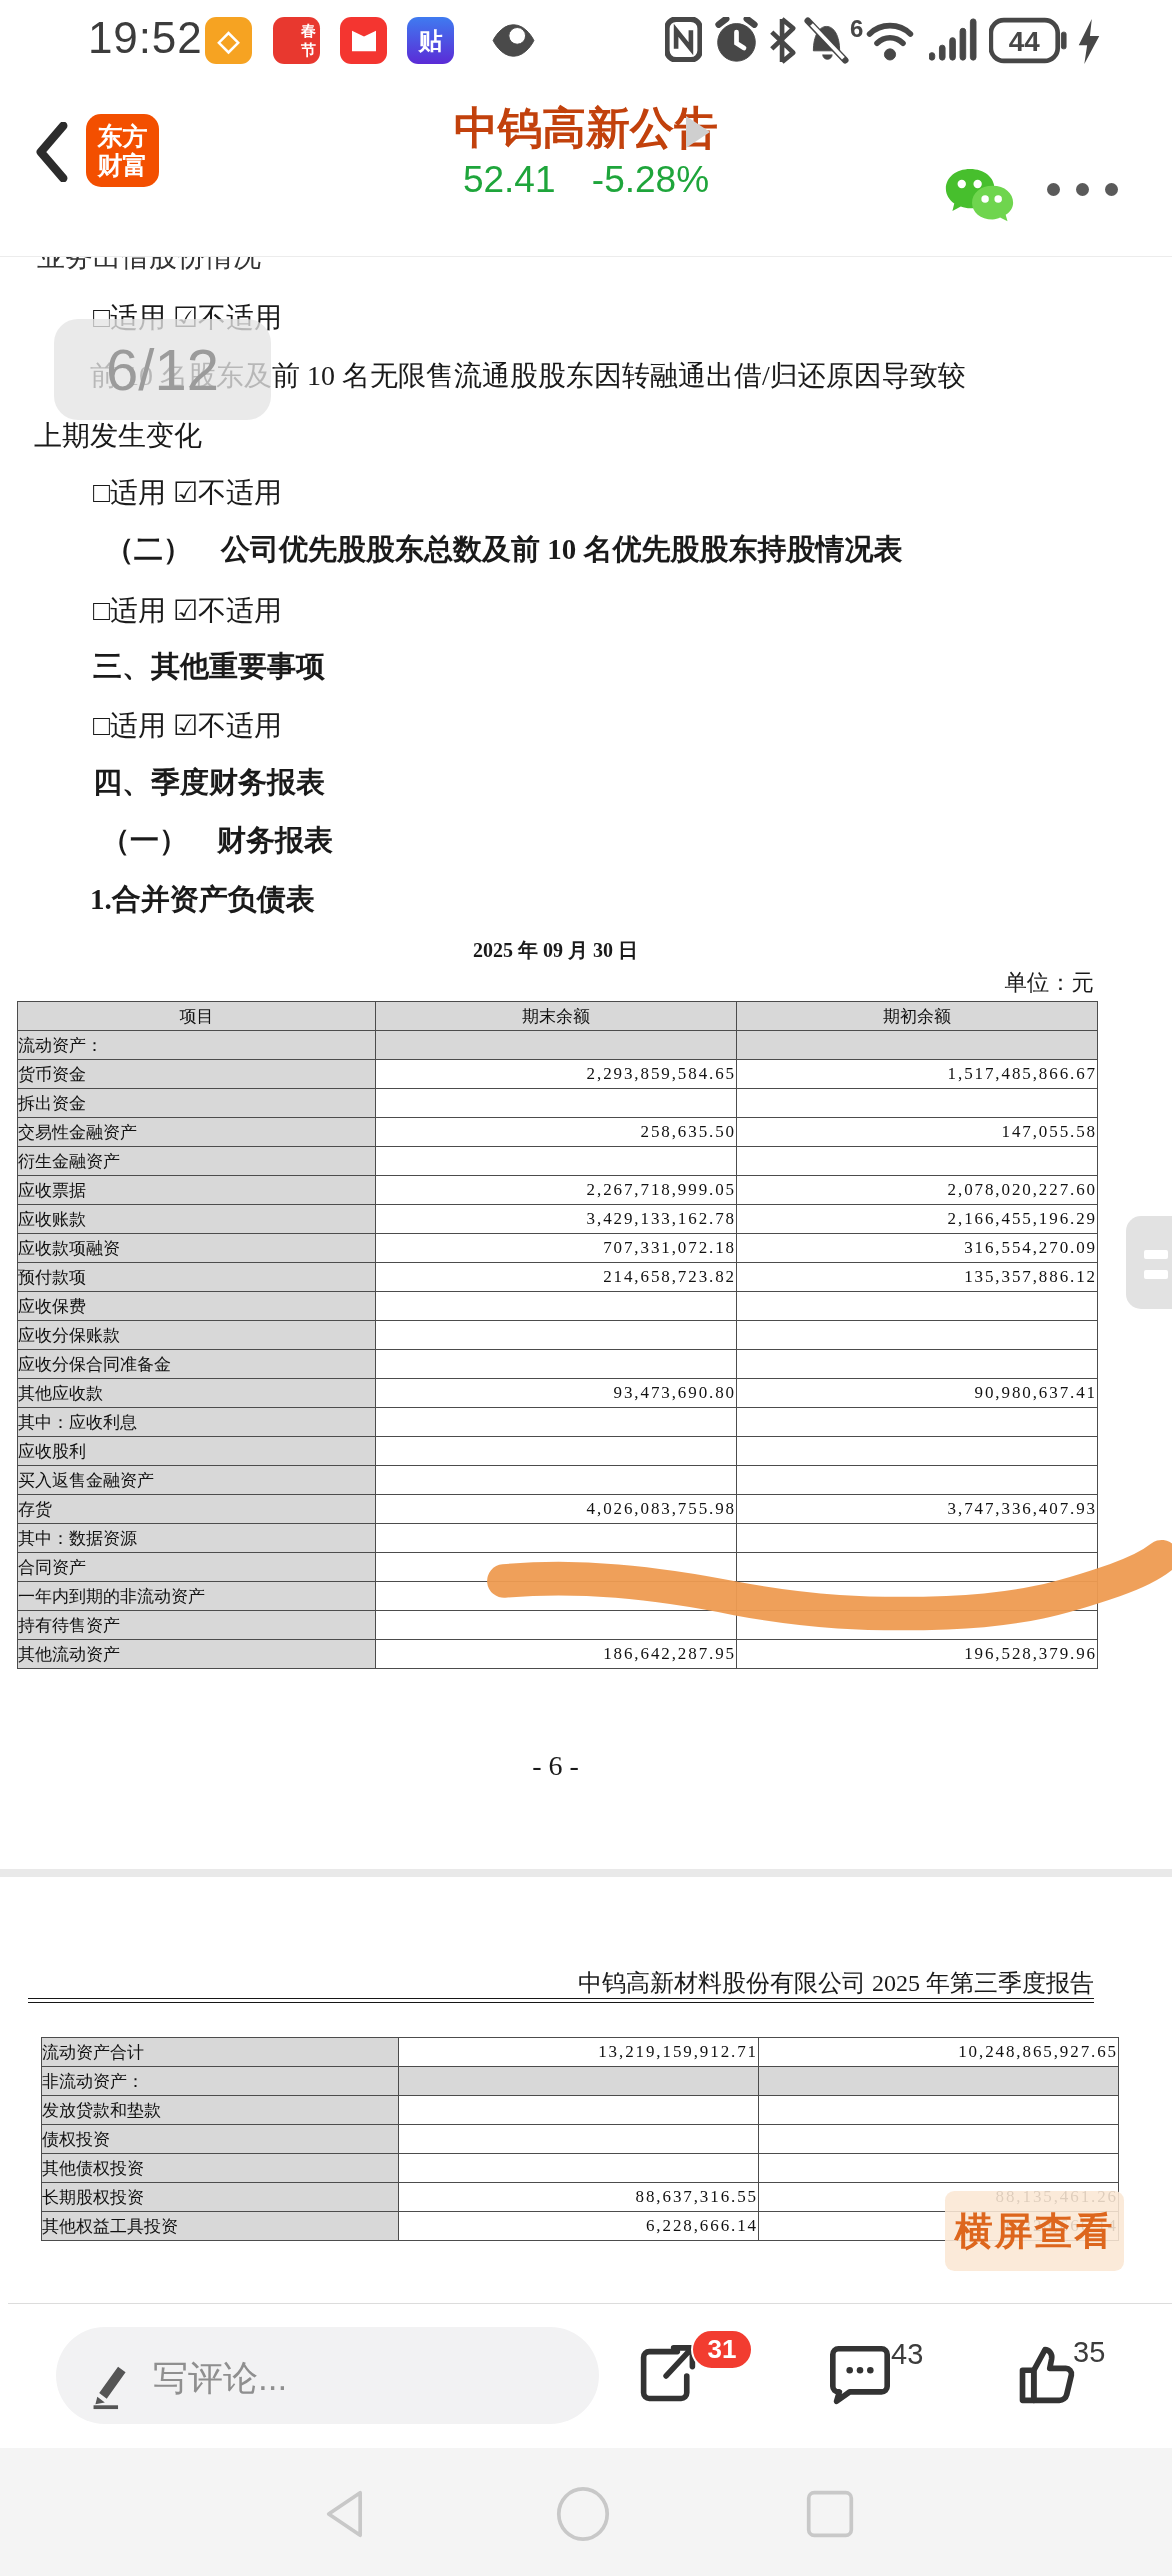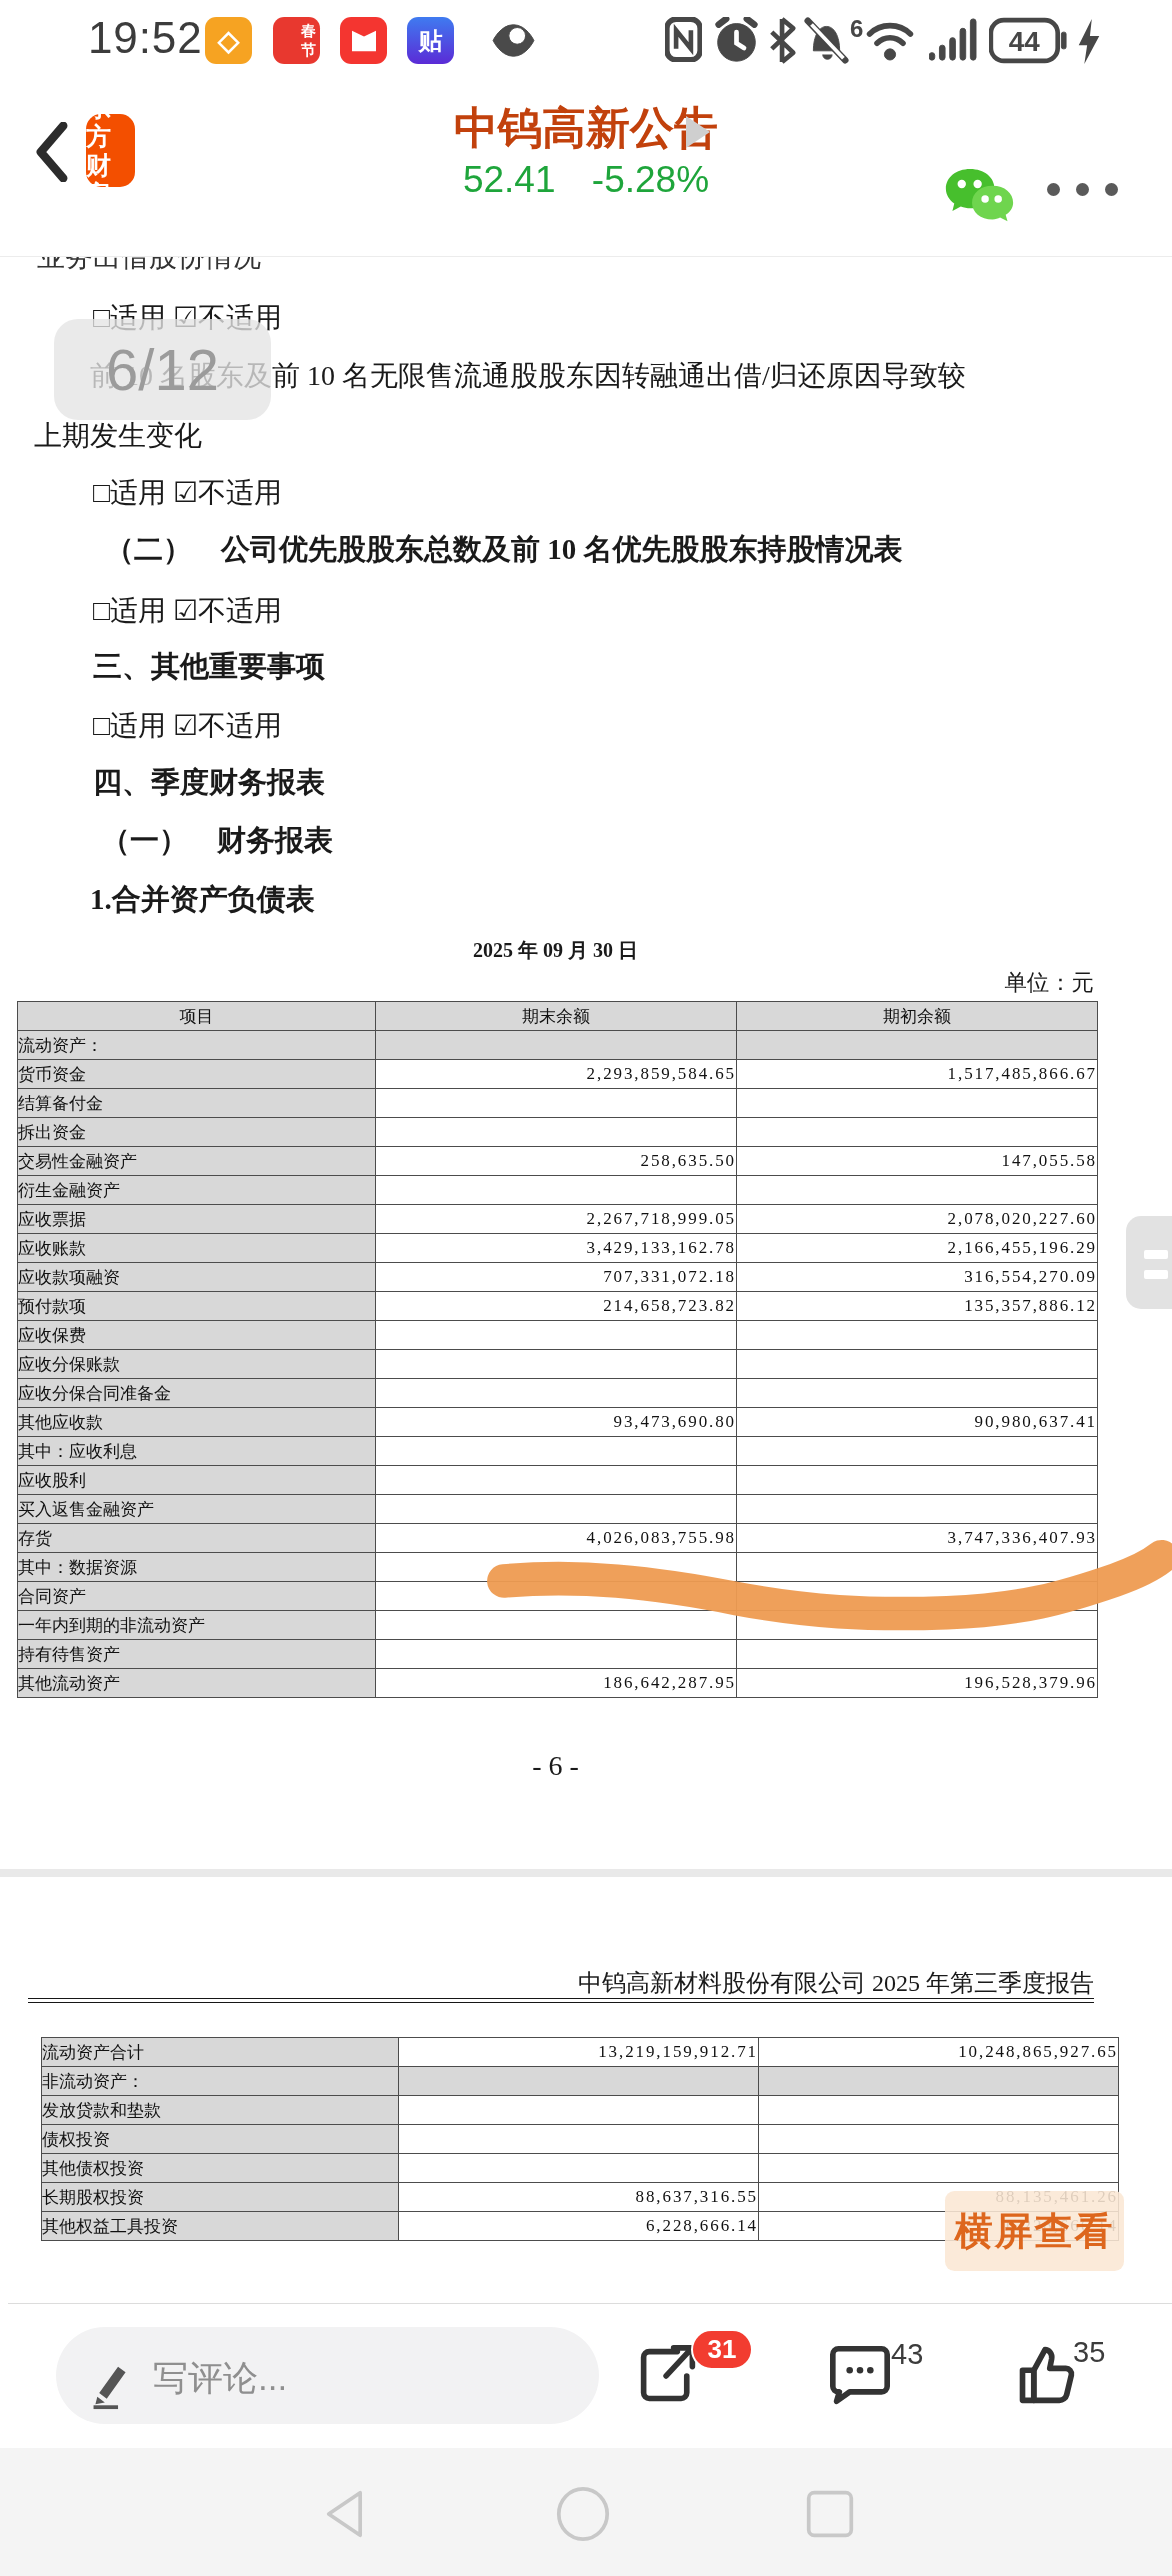--- a/index.html
+++ b/index.html
@@ -9,21 +9,21 @@
   
   .statusbar{position:absolute;left:0;top:0;width:1172px;height:77px;background:#fff;z-index:40;}
   .sb-time{position:absolute;left:88px;top:13px;font-size:44px;font-weight:500;color:#3c3c3c;letter-spacing:0.9px;}
   .appic{position:absolute;top:17px;width:47px;height:47px;border-radius:11.2px;}
   .appic span{position:absolute;left:0;top:0;right:0;bottom:0;display:flex;align-items:center;justify-content:center;color:#fff;font-weight:700;}
   .sb-right{position:absolute;right:0;top:0;height:77px;}
   .sbi{position:absolute;top:17px;fill:#474747;stroke:#474747;}
   
   .header{position:absolute;left:0;top:77px;width:1172px;height:179px;background:#fff;z-index:30;border-bottom:0.9px solid #ececec;}
   .back{position:absolute;left:35px;top:45px;}
-  .logo{position:absolute;left:86px;top:37px;width:49px;height:73px;background:#f34f00;border-radius:15px;
+  .logo{position:absolute;left:86px;top:37px;width:73px;height:73px;background:#f34f00;border-radius:15px;
     display:flex;flex-direction:column;align-items:center;justify-content:center;color:#fff;font-weight:700;font-size:25px;line-height:29px;}
   .h-title{position:absolute;left:0;top:22.4px;width:1172px;text-align:center;font-size:44px;font-weight:700;color:#c2410c;}
   .h-play{position:absolute;left:686px;top:39px;width:0;height:0;border-left:24px solid #cfcfcf;border-top:16px solid transparent;border-bottom:16px solid transparent;}
   .h-quote{position:absolute;left:0;top:82px;width:1172px;text-align:center;font-size:37px;color:#1ea53b;font-weight:500;}
   .h-quote .chg{margin-left:26px;}
   .dots{position:absolute;right:54px;top:106px;display:flex;gap:16px;}
   .dots i{width:13px;height:13px;border-radius:50%;background:#5a5a5a;}
   
   .doc{position:absolute;left:0;top:0;width:1172px;font-family:"Liberation Serif","DejaVu Serif",serif;color:#1a1a1a;}
   .dline{position:absolute;font-size:28px;white-space:nowrap;}
@@ -187,25 +187,20 @@
             <td class="lbl i0">流动资产：</td>
             <td class="lbl"></td>
             <td class="lbl"></td>
           </tr>
           <tr>
             <td class="lbl i1">货币资金</td>
             <td class="val">2,293,859,584.65</td>
             <td class="val">1,517,485,866.67</td>
           </tr>
           <tr>
-            <td class="lbl i1">结算备付金</td>
-            <td class="val"></td>
-            <td class="val"></td>
-          </tr>
-          <tr>
             <td class="lbl i1">拆出资金</td>
             <td class="val"></td>
             <td class="val"></td>
           </tr>
           <tr>
             <td class="lbl i1">交易性金融资产</td>
             <td class="val">258,635.50</td>
             <td class="val">147,055.58</td>
           </tr>
           <tr>

